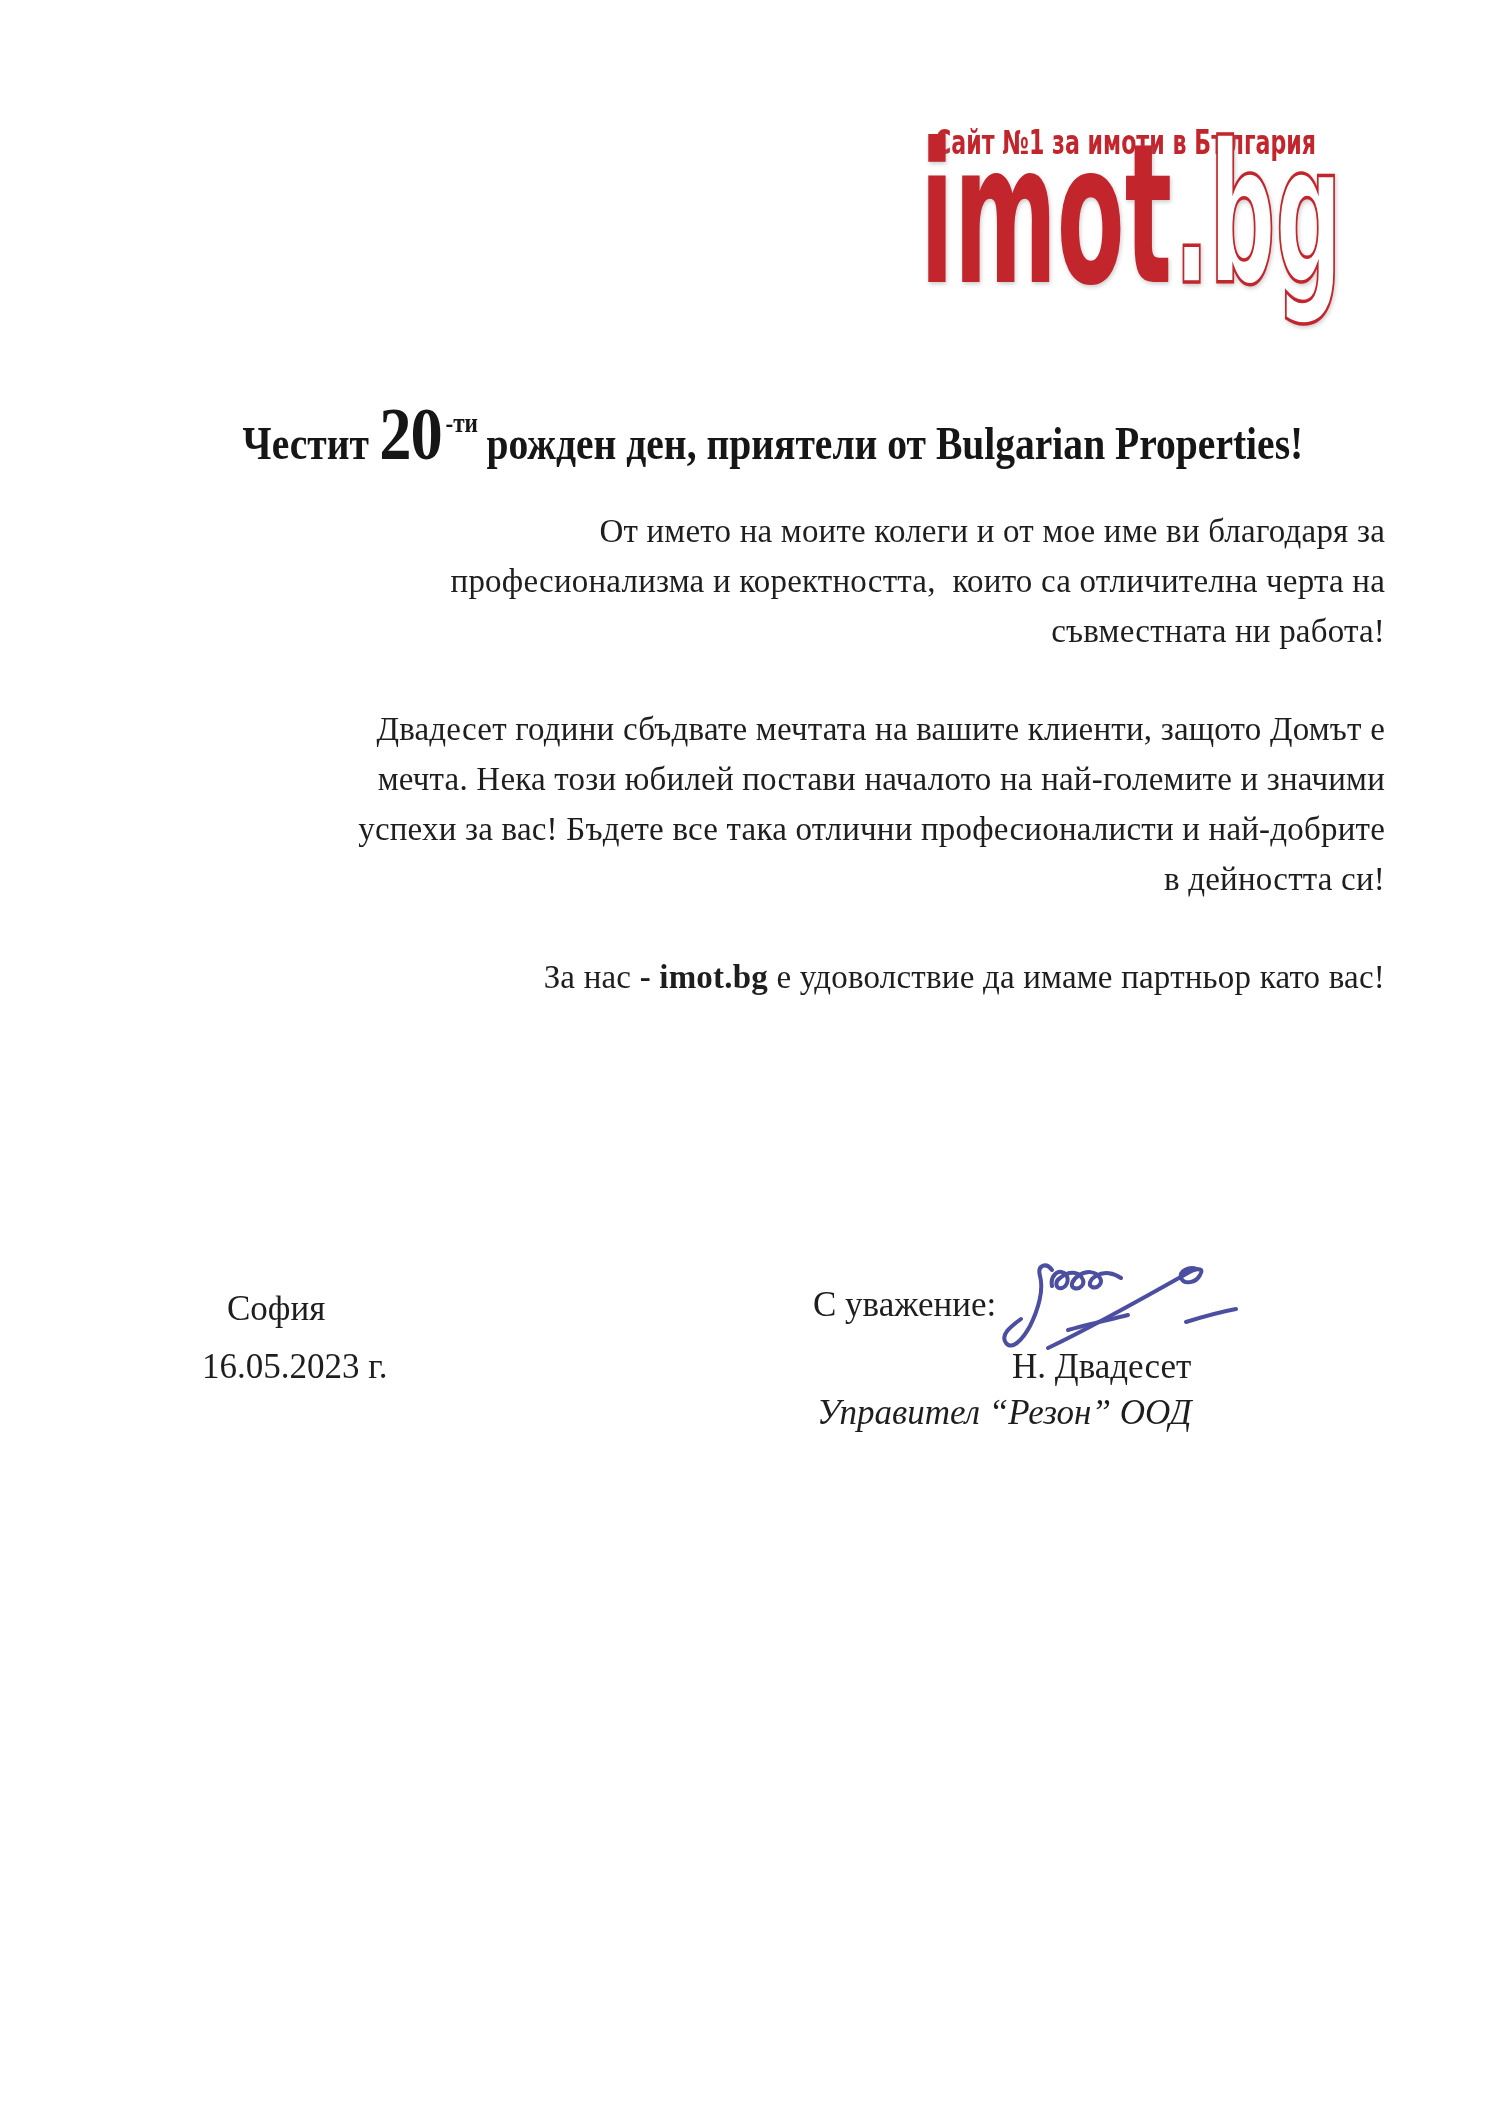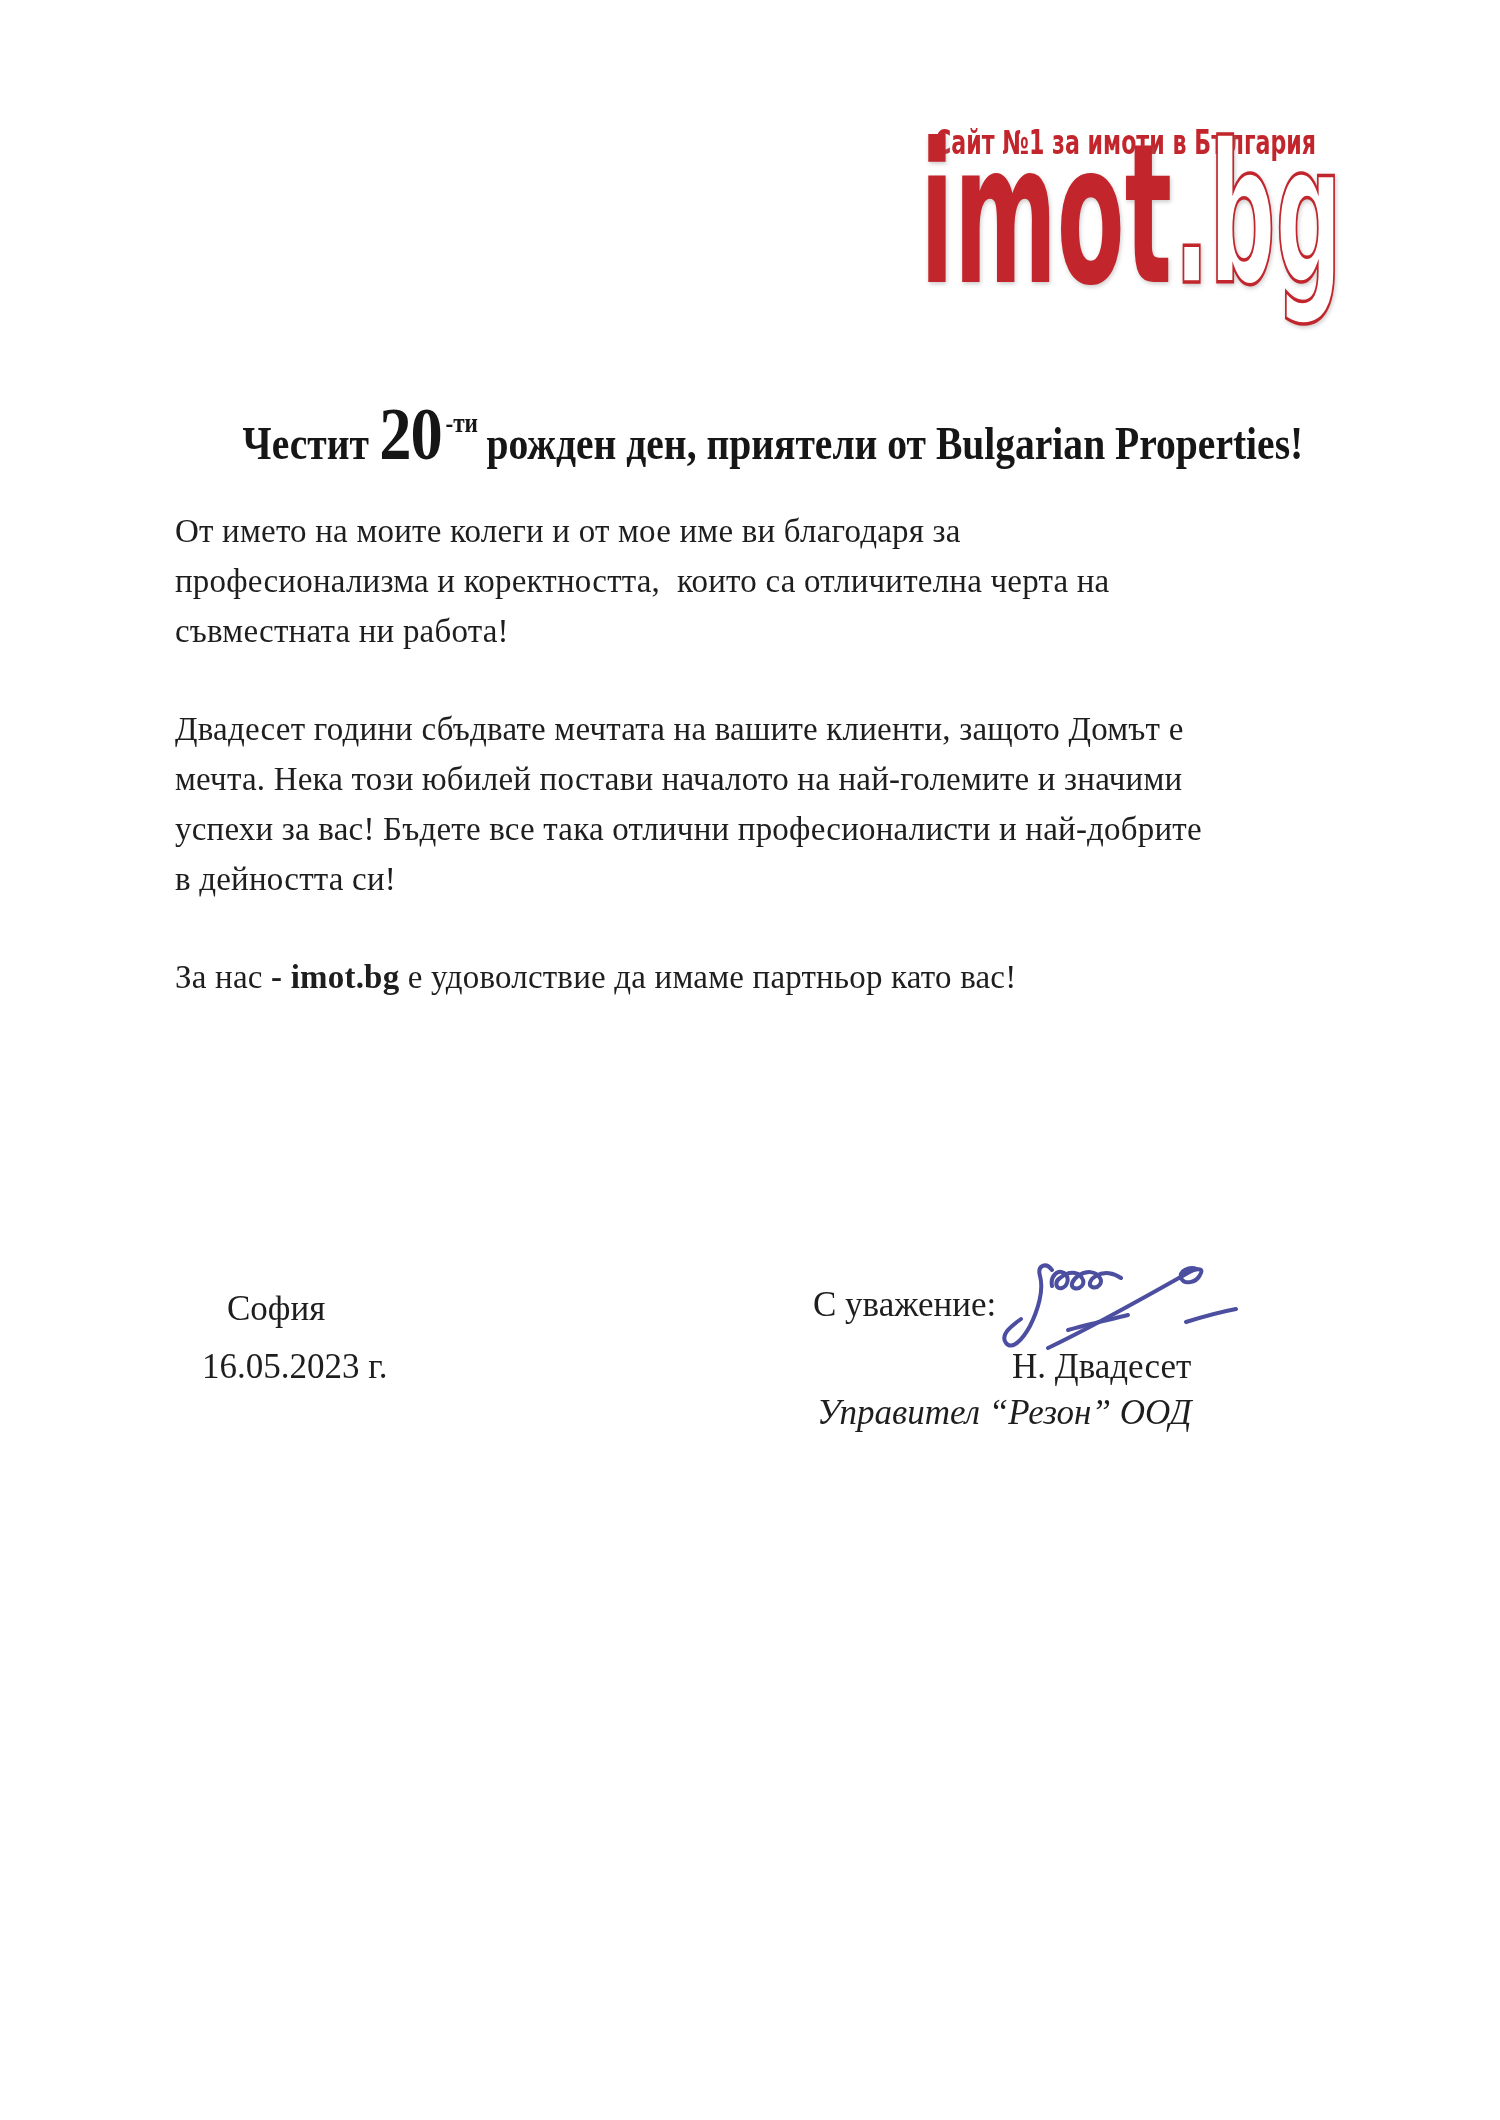--- a/index.html
+++ b/index.html
@@ -23,21 +23,21 @@
   }
   .title .t-num { font-size:75px; margin:0 4px 0 12px; letter-spacing:-1px; }
   .title .t-sup { font-size:27px; vertical-align:27px; margin-right:10px; }
 
   
   .body-text {
     position:absolute; left:175px; top:506px; width:1210px;
     font-size:33px; line-height:50px; letter-spacing:0.2px;
   }
   .para { margin:0 0 48px 0; }
-  .line { height:50px; white-space:pre; }
+  .line { height:50px; white-space:pre;text-align:right; }
   .para-partner { margin-bottom:54px; }
   .para-wish { font-style:italic; }
   .b { font-weight:bold; }
 
   
   .sig-text { position:absolute; font-size:35px; line-height:42px; white-space:pre; }
   .sig-city  { left:202px; top:1288px;margin-left:25px; }
   .sig-date  { left:202px; top:1346px; }
   .sig-salut { left:813px; top:1284px; }
   .sig-name  { left:1012px; top:1346px; }

